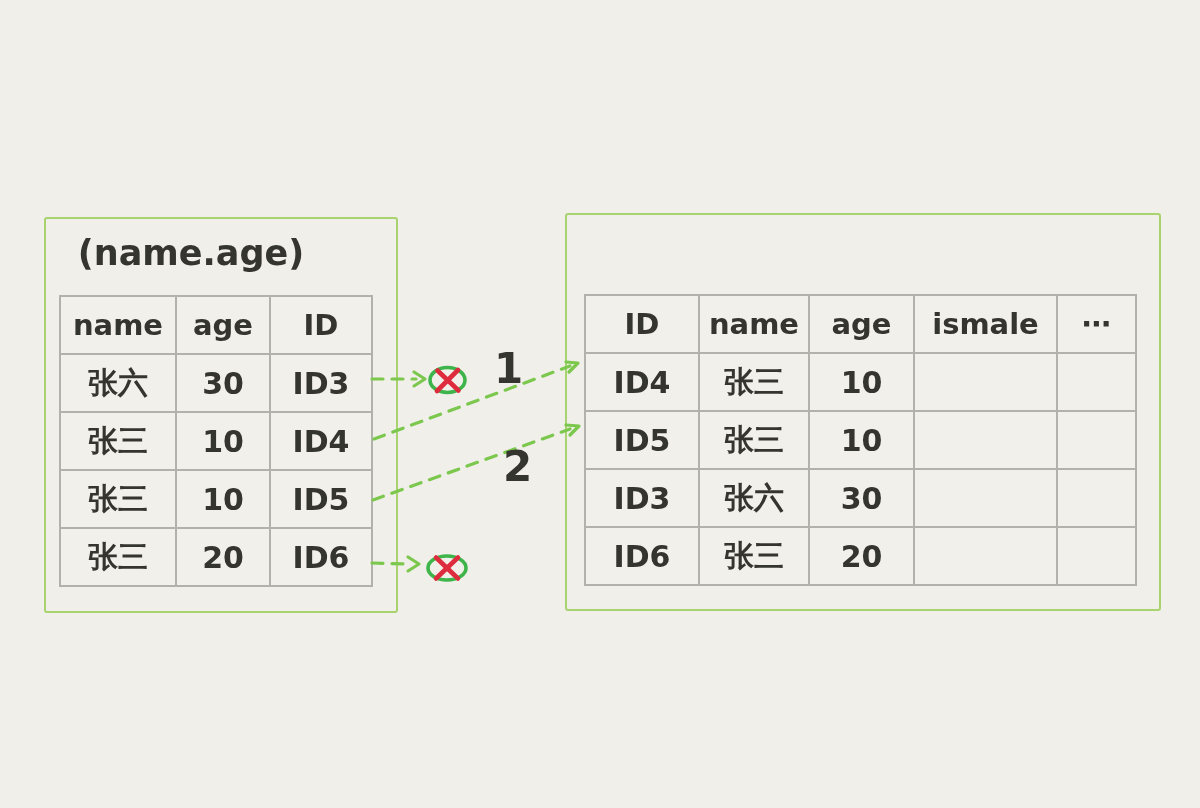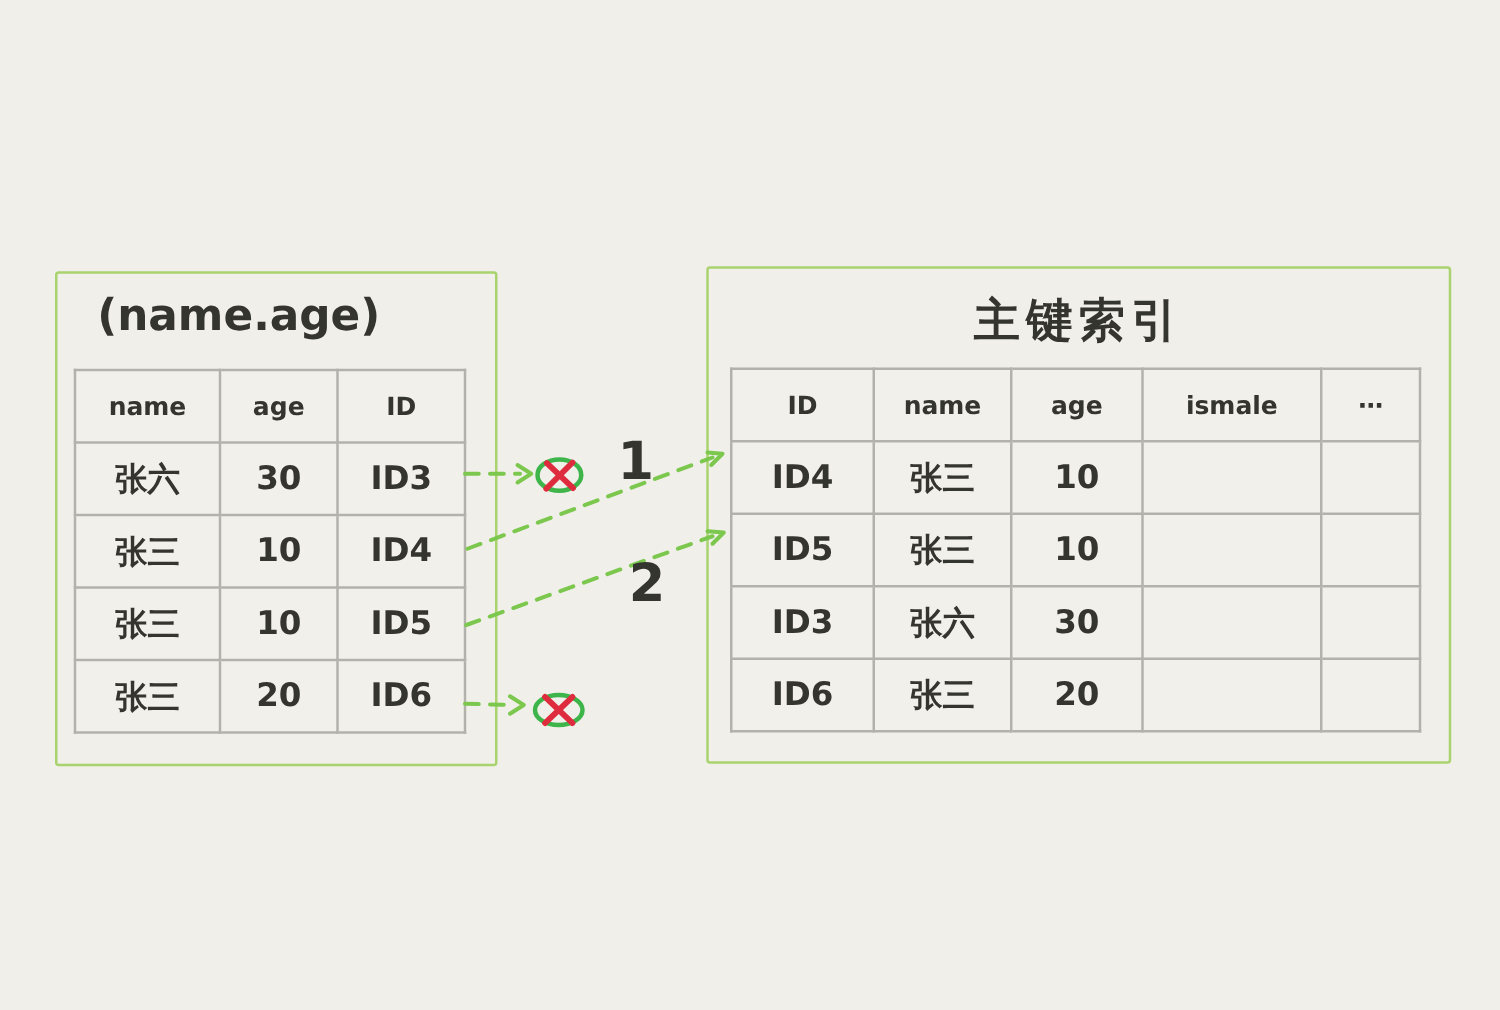--- a/index.html
+++ b/index.html
@@ -38,26 +38,26 @@
     background:#f2f0ea;
   }
   #left-table{left:13px;top:76px;width:312px;}
   #right-table{left:17px;top:79px;width:551px;}
   th,td{
     border:2.4px solid #b2b2ac;
     text-align:center;
     vertical-align:middle;
     font-weight:700;
     color:#35352f;
-    font-size:26px;
+    font-size:30px;
     height:56px;
     padding:0;
     overflow:hidden;
   }
-  th{font-size:20px;}
+  th{font-size:29px;}
   th.u{text-decoration-thickness:2.5px;text-underline-offset:5px;}
   #overlay{
     position:absolute;left:0;top:0;
     width:1200px;height:808px;
     pointer-events:none;
   }
   .dash{fill:none;stroke-width:3.2;stroke-dasharray:11 9;stroke-linecap:round;}
   .head{fill:none;stroke-width:3.2;stroke-linecap:round;stroke-linejoin:round;}
   .ring{fill:none;stroke-width:3.6;}
   .xmark{stroke-width:4.6;stroke-linecap:round;}
@@ -110,21 +110,20 @@
         <tr>
           <td>张三</td>
           <td>20</td>
           <td>ID6</td>
         </tr>
       </tbody>
     </table>
   </section>
 
   <section class="panel" id="right-panel">
-    <div class="panel-title">主键索引</div>
     <table id="right-table">
       <colgroup>
           <col style="width:114px">
           <col style="width:110px">
           <col style="width:105px">
           <col style="width:143px">
           <col style="width:79px">
         </colgroup>
       <thead>
         <tr>

